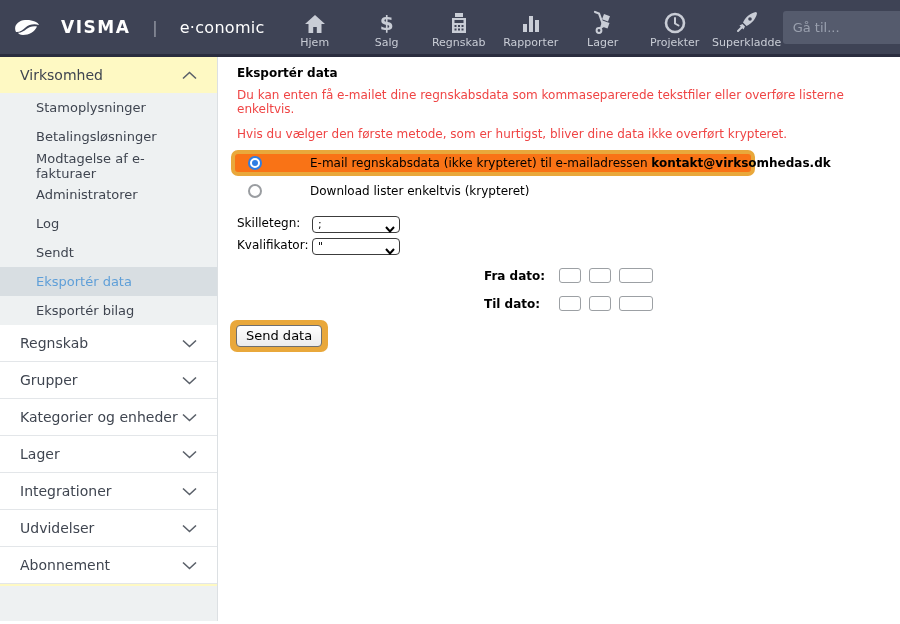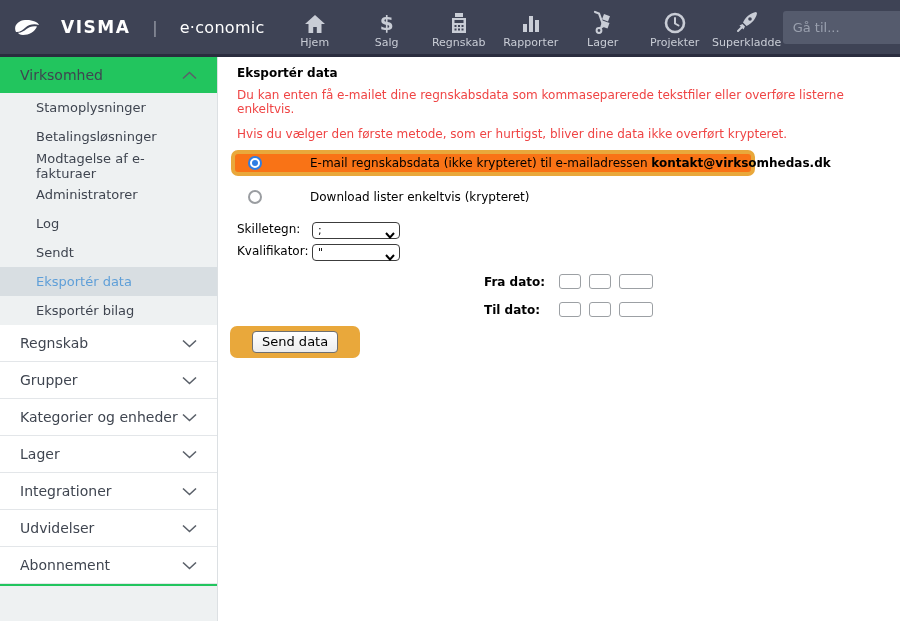--- a/index.html
+++ b/index.html
@@ -21,21 +21,21 @@
   .nav-label { color:#C9CDD6; font-size:11px; white-space:nowrap; }
   .dollar { color:#C9CDD6; font-size:20px; font-weight:bold; line-height:22px; }
   .goto { margin-left:auto; width:183px; height:33px; background:#555B6D; border:none;
     border-radius:3px; color:#E3E5EA; font-size:13px; padding:0 10px;
     font-family:"DejaVu Sans","Liberation Sans",sans-serif; }
   .goto::placeholder { color:#9AA0AE; }
 
   
   .shell { display:flex; height:564px; }
   .sidebar { width:218px; flex:0 0 218px; border-right:1px solid #DCE0E3;
-    display:flex; flex-direction:column; background:#22c55e; }
+    display:flex; flex-direction:column; background:#fef9c3; }
   .main { flex:1; padding:9px 0 0 19px; }
 
   
   .sb-header { height:36px; display:flex; align-items:center; justify-content:space-between;
     padding:0 20px; font-size:14px; color:#3F4550; cursor:pointer; }
   .sb-group { background:#EEF1F2; }
   .sb-item { height:29px; display:flex; align-items:center; padding:0 36px;
     font-size:13px; color:#3F4550; cursor:pointer; }
   .sb-item.selected { background:#D8DEE2; color:#5F9FD8; }
   .sb-section { height:37px; display:flex; align-items:center; justify-content:space-between;
@@ -44,21 +44,21 @@
   .sb-foot { flex:1; background:#EEF1F2; margin-top:2px; }
   .chev { flex:0 0 auto; }
 
   
   .main h1 { font-size:12px; font-weight:bold; color:#000; }
   .main p { font-size:12px; color:#ef4444; margin-top:8px; }
   .main p + p { margin-top:11px; }
 
   .hl-box { border:4px solid #E9A83B; border-radius:7px; margin:9px 0 0 -6px;
     width:524px; height:26px; display:flex; align-items:center; background:#f97316; }
-  .radio-row { display:flex; align-items:center; height:17px; margin-top:12px; }
+  .radio-row { display:flex; align-items:center; height:17px; margin-top:6px; }
   .radio-label { font-size:12px; color:#000; margin-left:48px; white-space:nowrap; cursor:default; }
   input[type=radio] { appearance:none; -webkit-appearance:none; width:14px; height:14px;
     border:2px solid #9a9da1; border-radius:50%; background:#fff; margin-left:11px;
     position:relative; cursor:pointer; flex:0 0 auto; }
   input[type=radio]:checked { border-color:#2F7EE3; }
   input[type=radio]:checked::after { content:""; position:absolute; left:2px; top:2px;
     width:6px; height:6px; border-radius:50%; background:#2F7EE3; }
   .hl-box input[type=radio] { margin-left:13px; }
 
   .field-row { display:flex; align-items:center; margin-top:2px; }
@@ -70,21 +70,21 @@
     border:1.5px solid #3c3c3c; border-radius:4px; background:#fff; font-size:11px;
     padding:0 16px 0 5px; color:#000; font-family:"DejaVu Sans","Liberation Sans",sans-serif; }
   .sel-chev { position:absolute; right:5px; top:5px; pointer-events:none; }
   .date-row { display:flex; align-items:center; margin-top:13px;justify-content:center; }
   .date-inputs { display:flex; gap:8px; }
   .date-inputs input { height:15px; border:1.5px solid #9CA0A4; border-radius:3px;
     font-size:11px; padding:0 2px; }
   .d-sm { width:22px; } .d-lg { width:34px; }
 
   .send-wrap { display:inline-block; background:#E9A83B; border-radius:7px;
-    padding:5px 22px; margin:9px 0 12px -7px; }
+    padding:5px 6px; margin:9px 0 12px -7px; }
   .send-btn { font-size:13px; color:#000; padding:2px 9px 3px;
     border:1.5px solid #6F6F6F; border-radius:4px;
     background:linear-gradient(#ffffff,#ececec);
     font-family:"DejaVu Sans","Liberation Sans",sans-serif; cursor:pointer; }
 </style>
 </head>
 <body>
 
 <div class="topbar">
   <div class="brand">

